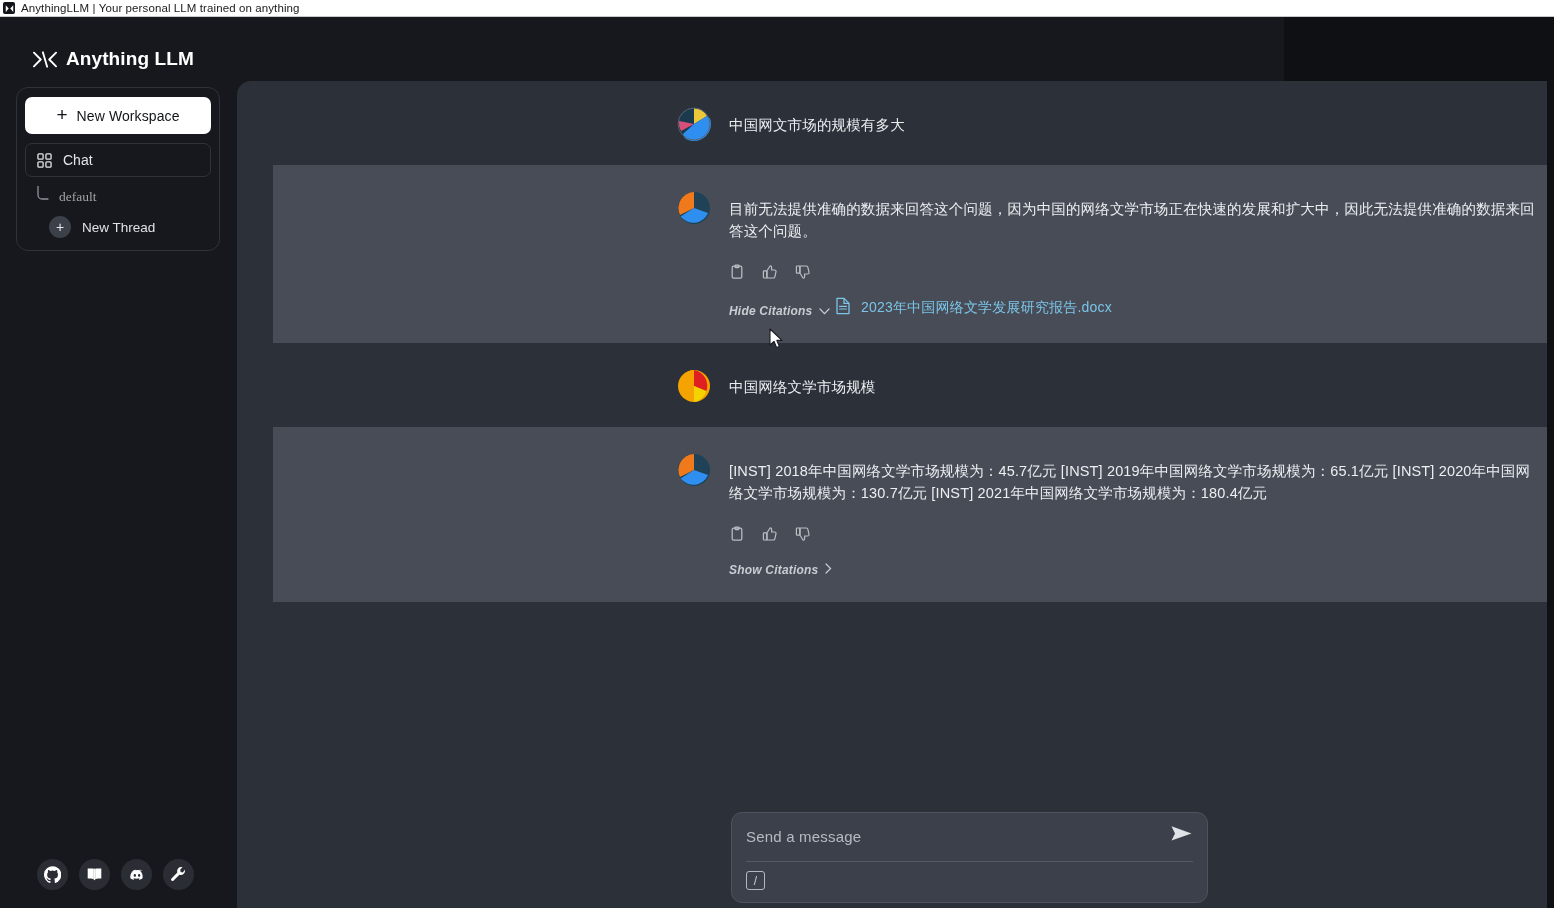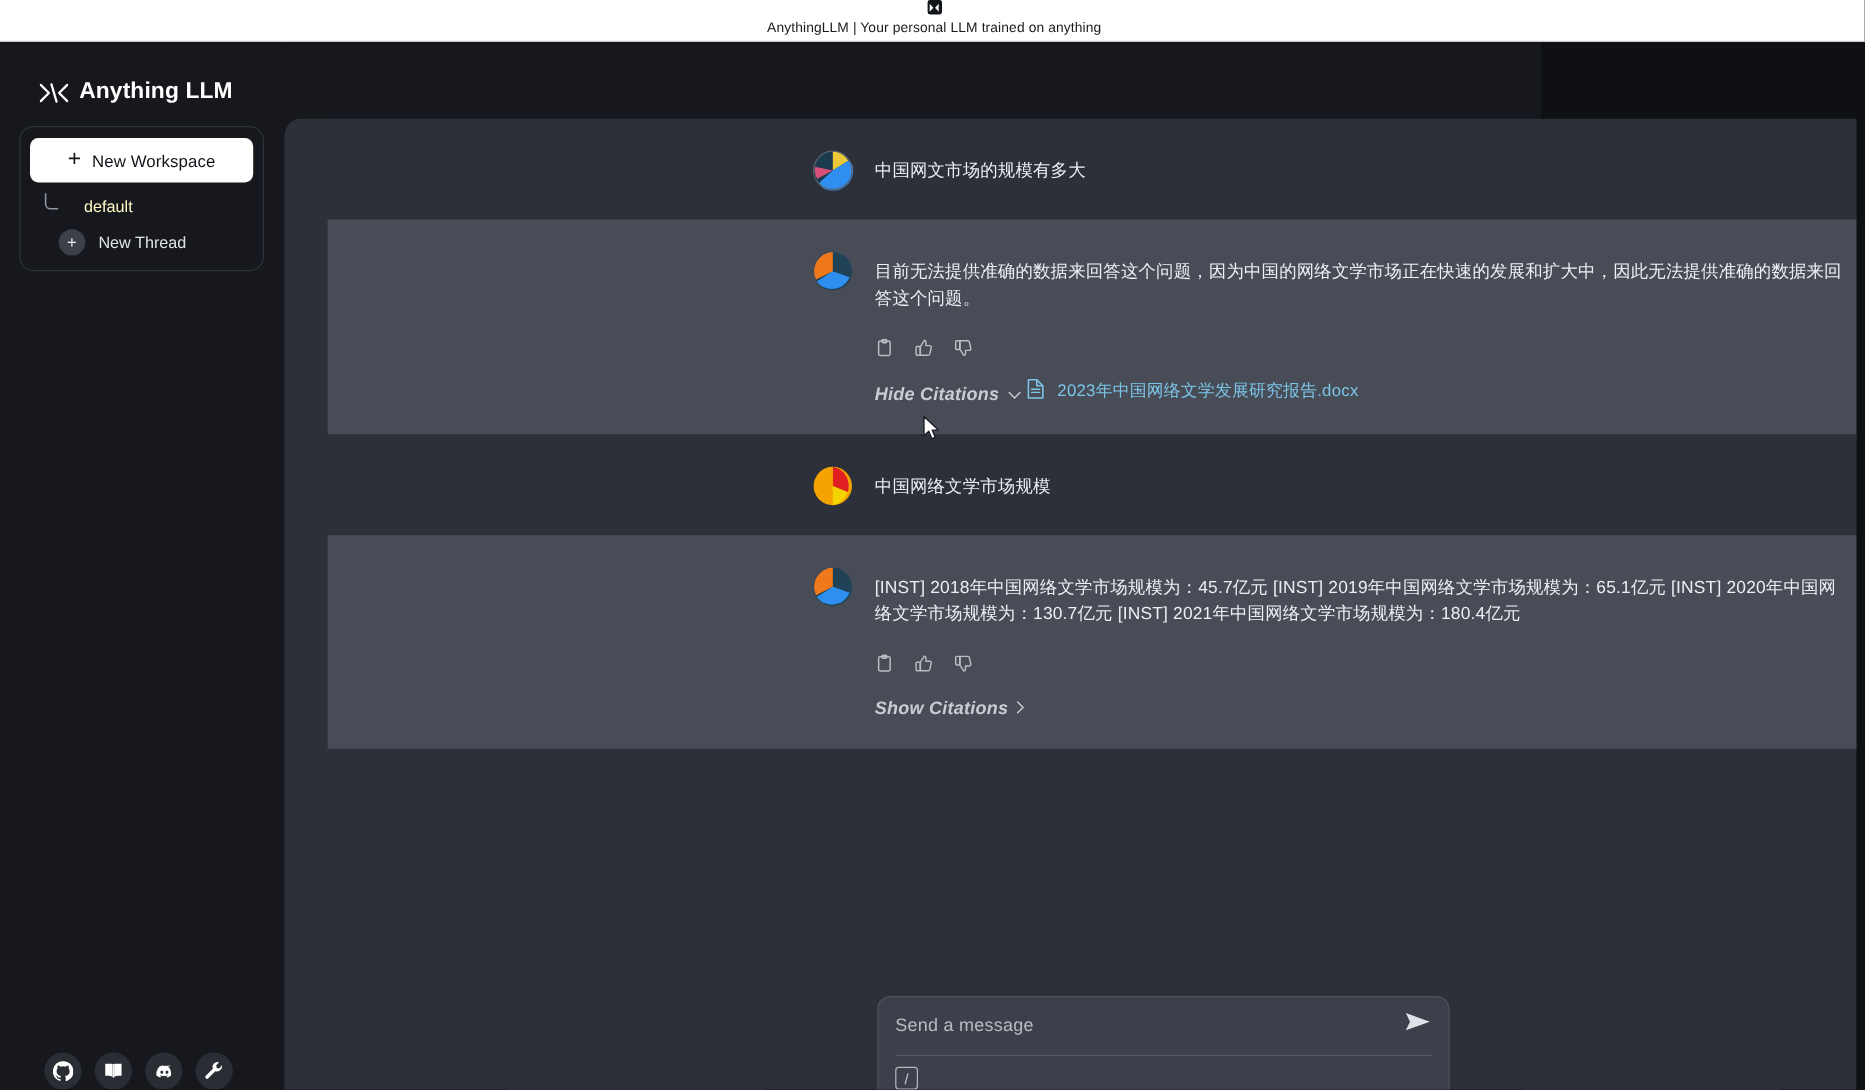--- a/index.html
+++ b/index.html
@@ -5,26 +5,25 @@
   * { box-sizing: border-box; margin: 0; padding: 0; }
   html, body {
     width: 1554px; height: 908px;
     background: #0e1013;
     font-family: "Liberation Sans", "DejaVu Sans", sans-serif;
     overflow: hidden;
   }
 
   
   .titlebar {
-    height: 35px; width: 100%;
+    height: 17px; width: 100%;
     background: #ffffff;
     display: flex; align-items: center;
     padding-left: 3px; gap: 6px;
     border-bottom: 1px solid #c9c9c9;
-    flex-direction: column;
   }
   .favicon {
     width: 12px; height: 12px;
     background: #111418;
     border-radius: 2px;
     display: flex; align-items: center; justify-content: center;
     flex: 0 0 auto;
   }
   .favicon svg { display: block; }
   .titlebar-text {
@@ -101,22 +100,22 @@
   .ws-actions .act { cursor: pointer; display:flex; opacity: .92; }
 
   .thread-row {
     display: flex; align-items: flex-end;
     padding-left: 10px;
     height: 26px;
     margin-top: 2px;
   }
   .thread-elbow { width: 19px; height: 16px; flex: 0 0 auto; margin-bottom: 3px;}
   .thread-name {
-    color: #fef9c3; font-size: 13.5px; margin-left: 16px;
-    white-space: nowrap; cursor: pointer;
+    color: #a3a3a3; font-size: 13.5px; margin-left: 5px;
+    white-space: nowrap; cursor: pointer; font-family: Liberation Serif, serif;
   }
   .new-thread {
     display: flex; align-items: center; gap: 11px;
     padding-left: 24px; margin-top: 11px;
     cursor: pointer;
   }
   .nt-circle {
     width: 22px; height: 22px; border-radius: 50%;
     background: #3c4049;
     display: flex; align-items: center; justify-content: center;
@@ -181,21 +180,21 @@
   }
   .msg-actions {
     display: flex; align-items: center; gap: 17px;
     margin-top: 21px;
   }
   .msg-actions .act { cursor: pointer; display: flex; opacity: .8; }
 
   .citations-toggle {
     margin-top: 21px;
     display: inline-flex; align-items: center; gap: 7px;
-    color: #c9ccd2; font-size: 15px;
+    color: #c9ccd2; font-size: 12px;
     font-style: italic; font-weight: 600;
     cursor: pointer;
     letter-spacing: .2px;
   }
   .citation-item {
     margin-top: 17px;
     display: inline-flex; align-items: center; gap: 10px;
     cursor: pointer;
   }
   .citation-name {
@@ -271,20 +270,31 @@
       <span class="brand-name">Anything LLM</span>
     </div>
 
     <div class="ws-panel">
 
       <div class="new-workspace">
         <span class="plus-glyph">+</span>
         <span>New Workspace</span>
       </div>
 
+      <div class="nav-item">
+        <span class="grid-icon">
+          <svg width="15" height="15" viewBox="0 0 16 16">
+            <rect x="1" y="1" width="5.5" height="5.5" rx="1" fill="none" stroke="#e3e5e8" stroke-width="1.4"></rect>
+            <rect x="9.5" y="1" width="5.5" height="5.5" rx="1" fill="none" stroke="#e3e5e8" stroke-width="1.4"></rect>
+            <rect x="1" y="9.5" width="5.5" height="5.5" rx="1" fill="none" stroke="#e3e5e8" stroke-width="1.4"></rect>
+            <rect x="9.5" y="9.5" width="5.5" height="5.5" rx="1" fill="none" stroke="#e3e5e8" stroke-width="1.4"></rect>
+          </svg>
+        </span>
+        <span class="label">Chat</span>
+      </div>
 
 
       <div class="thread-row">
         <span class="thread-elbow">
           <svg width="19" height="16" viewBox="0 0 19 16">
             <path d="M3 0 V9 a4 4 0 0 0 4 4 H13" stroke="#8e949d" stroke-width="1.3" fill="none" stroke-linecap="round"></path>
           </svg>
         </span>
         <span class="thread-name">default</span>
       </div>

